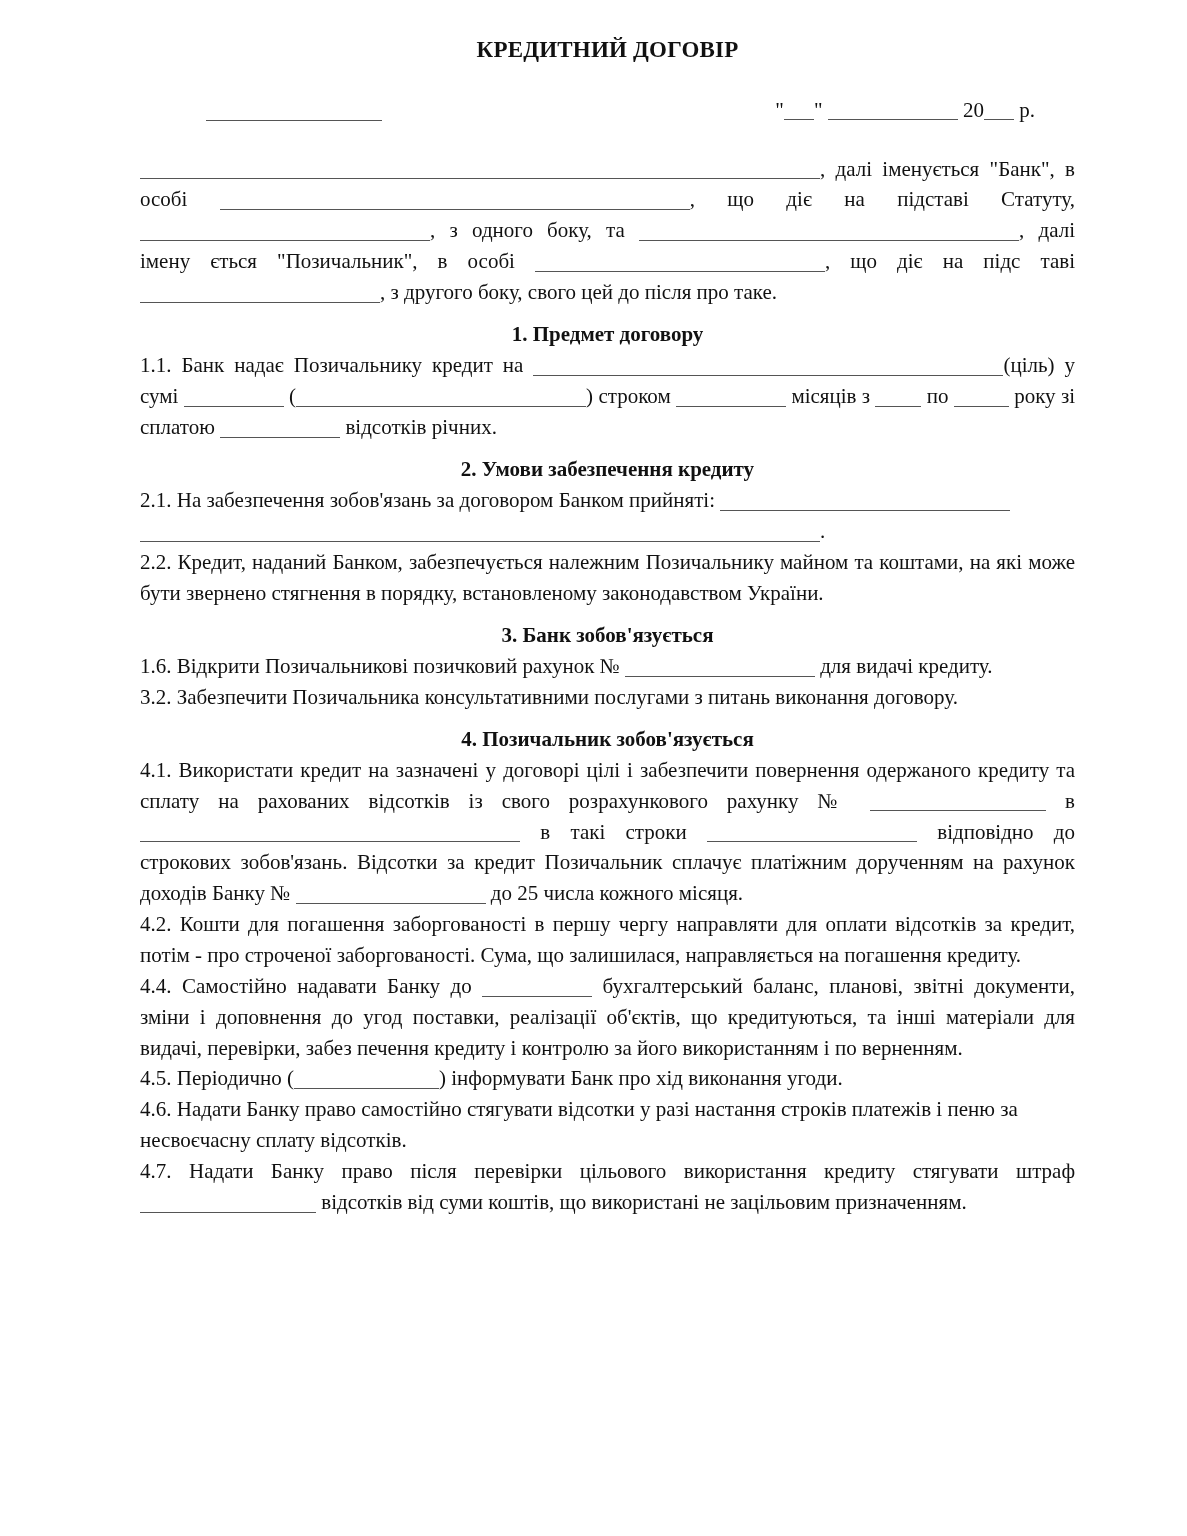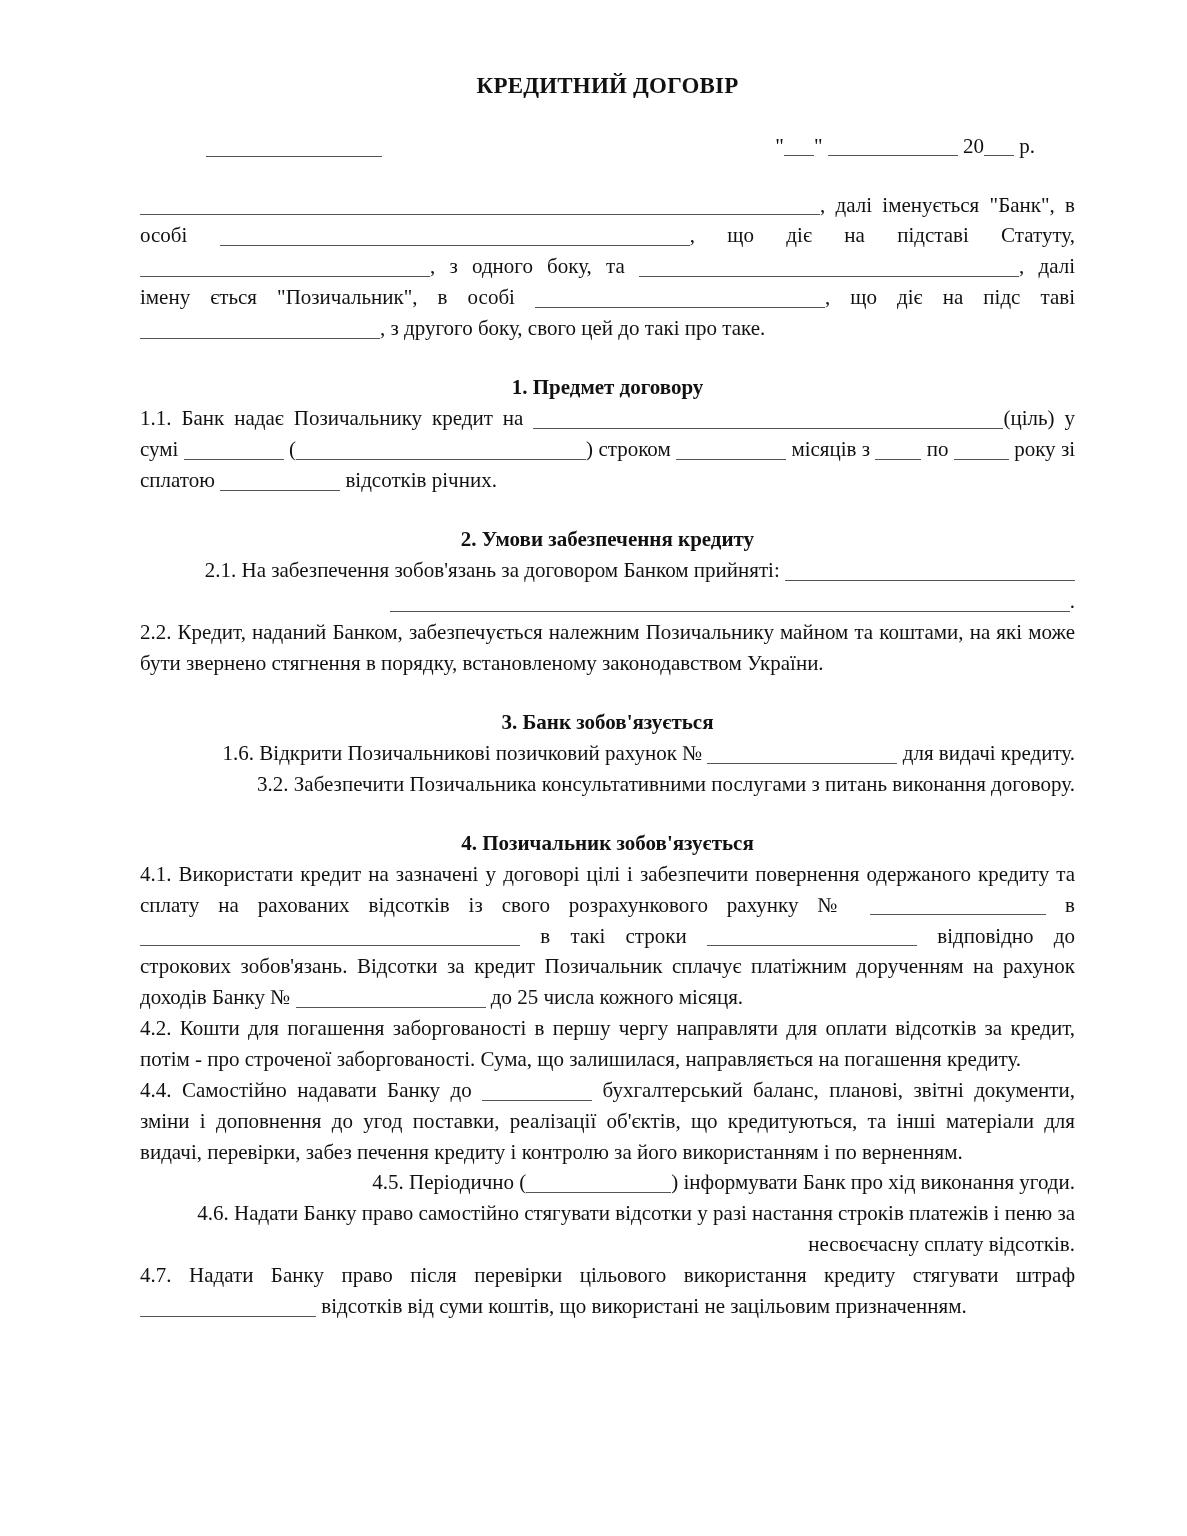--- a/index.html
+++ b/index.html
@@ -14,21 +14,21 @@
     font-family: "Liberation Serif", "DejaVu Serif", serif;
     color: #111111;
     -webkit-font-smoothing: antialiased;
   }
   .page {
     position: relative;
     width: 1187px;
     height: 1536px;
     background: #ffffff;
     box-sizing: border-box;
-    padding: 72px 112px 0 140px;
+    padding: 36px 112px 0 140px;
   }
   .doc-title {
     text-align: center;
     font-weight: bold;
     font-size: 23px;
     letter-spacing: 0.2px;
     margin: 0 0 34px 0;
     line-height: 1.2;
   }
 
@@ -79,27 +79,27 @@
   .bl.w470 { width: 470px; }
   .bl.w680 { width: 680px; }
 
   p.body {
     margin: 0;
     font-size: 21px;
     line-height: 1.47;
     text-align: justify;
     text-justify: inter-word;
   }
-  p.body.nojust { text-align: right; }
+  p.body.nojust { text-align: left; }
 
   h2.section {
     text-align: center;
     font-weight: bold;
     font-size: 21px;
-    margin: 30px 0 2px 0;
+    margin: 13px 0 2px 0;
     line-height: 1.3;
   }
 
   .preamble { margin-bottom: 0; }
 </style>
 </head>
 <body>
 
 <div class="page">
 
@@ -116,21 +116,21 @@
   </div>
 
   <p class="body preamble">
     <span class="bl w680"></span><span>, далі іменується "Банк", в особі</span>
     <span class="bl w470"></span><span>, що діє на підставі Статуту,</span>
     <span class="bl w290"></span><span>, з</span>
     <span>одного боку, та</span>
     <span class="bl w380"></span><span>, далі імену ється "Позичальник", в особі</span>
     <span class="bl w290"></span><span>, що діє на підс таві</span>
     <span class="bl w240"></span><span>, з другого боку, свого цей</span>
-    <span>до такі про таке.</span>
+    <span>до після про таке.</span>
   </p>
 
   <h2 class="section">1. Предмет договору</h2>
 
   <p class="body">
     <span>1.1. Банк надає Позичальнику кредит на</span>
     <span class="bl w470"></span><span>(ціль)</span>
     <span>у сумі</span>
     <span class="bl w100"></span>
     <span>(</span><span class="bl w290"></span><span>) строком</span>

